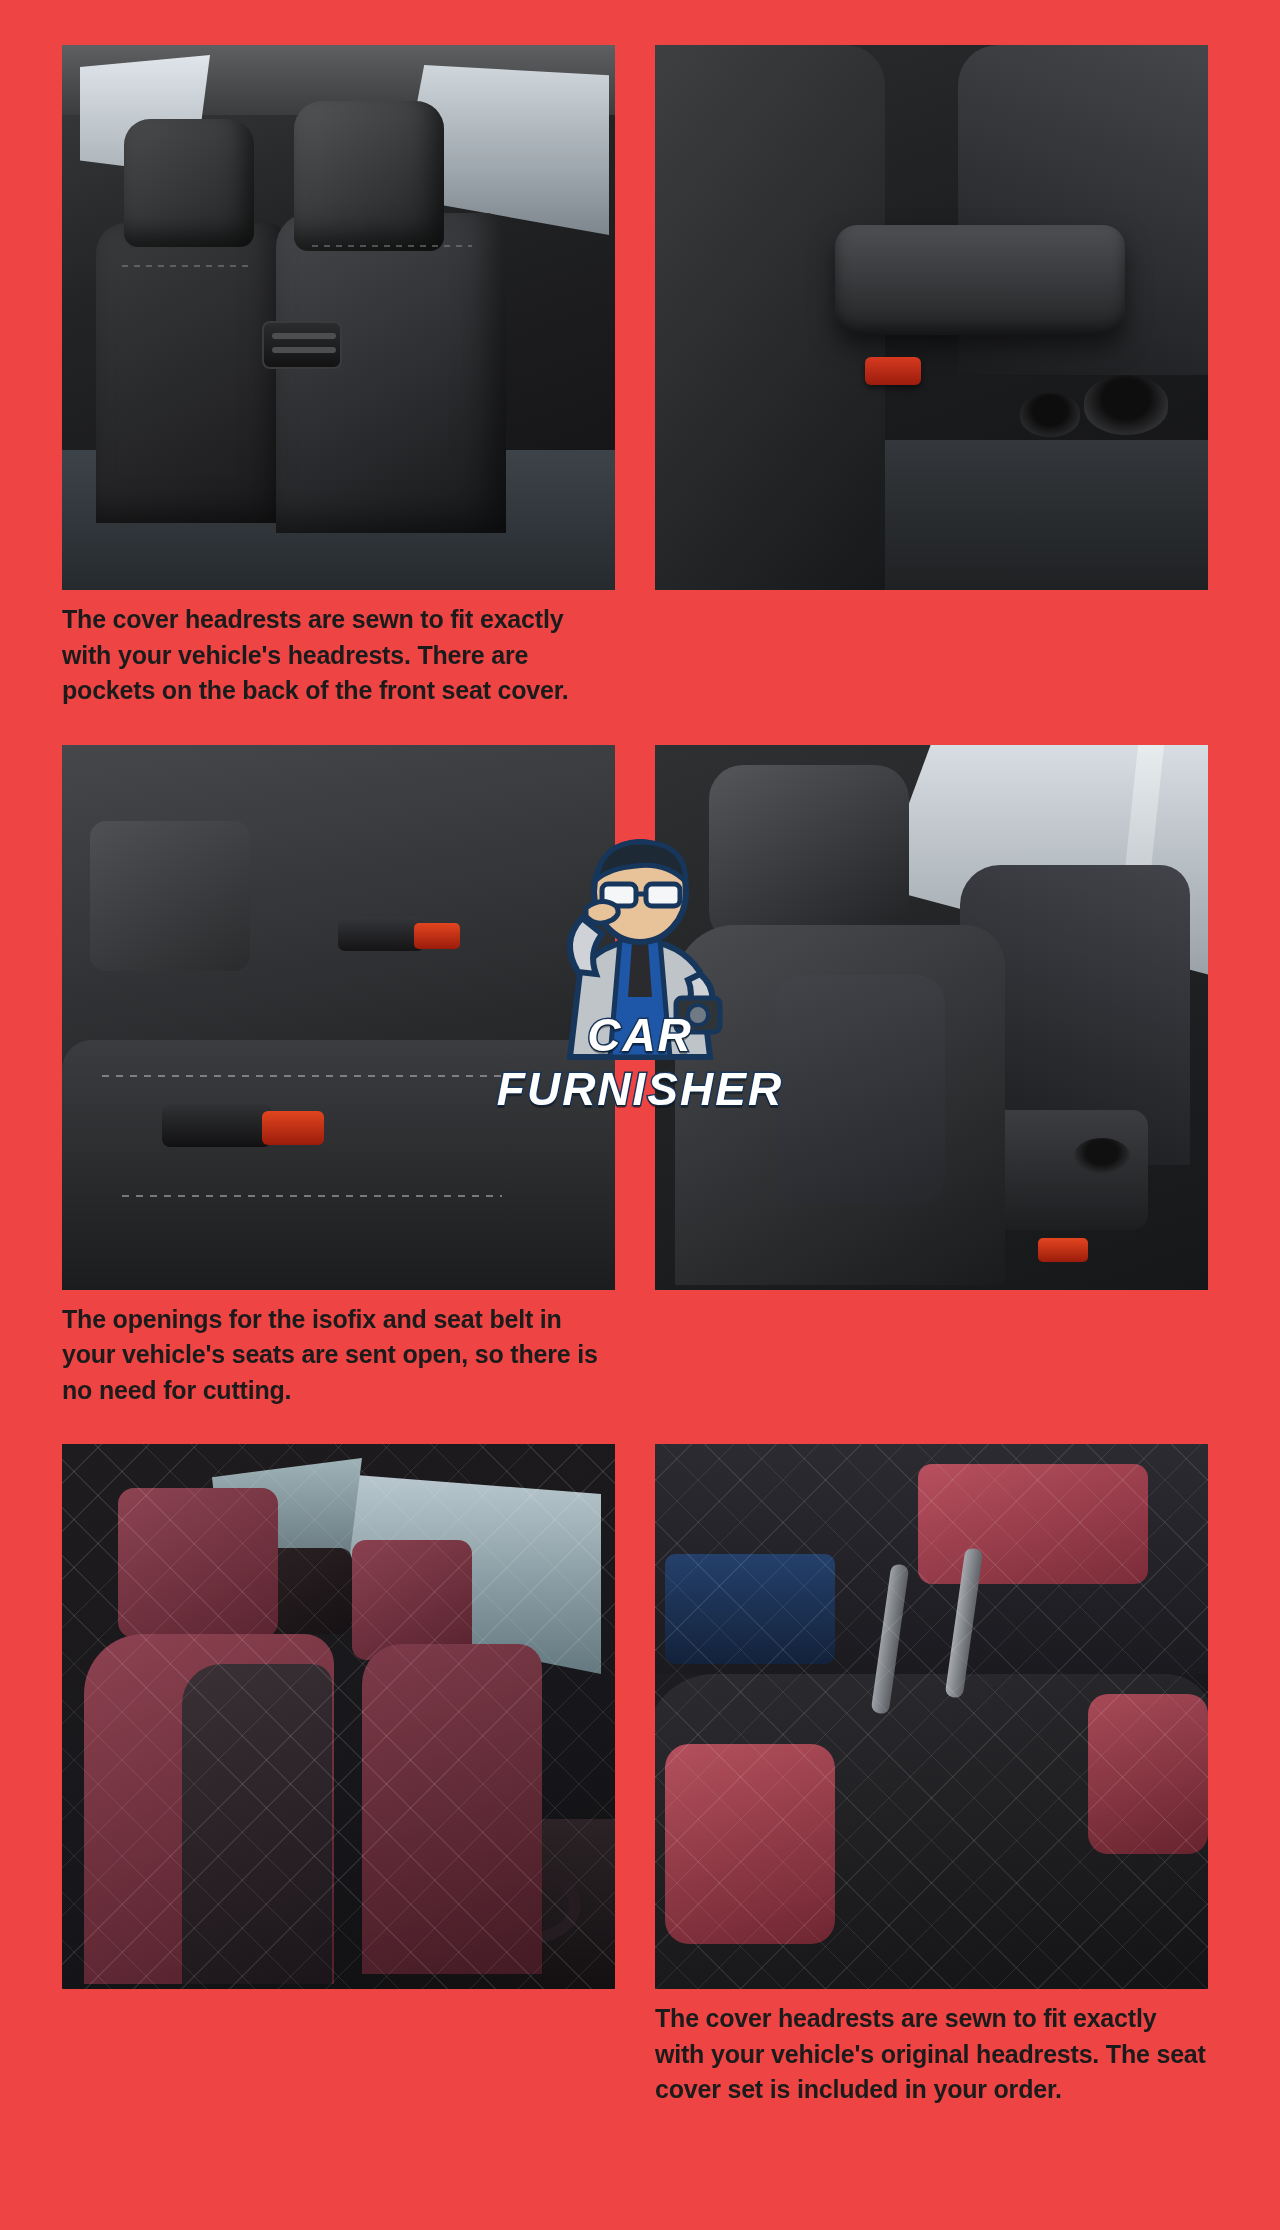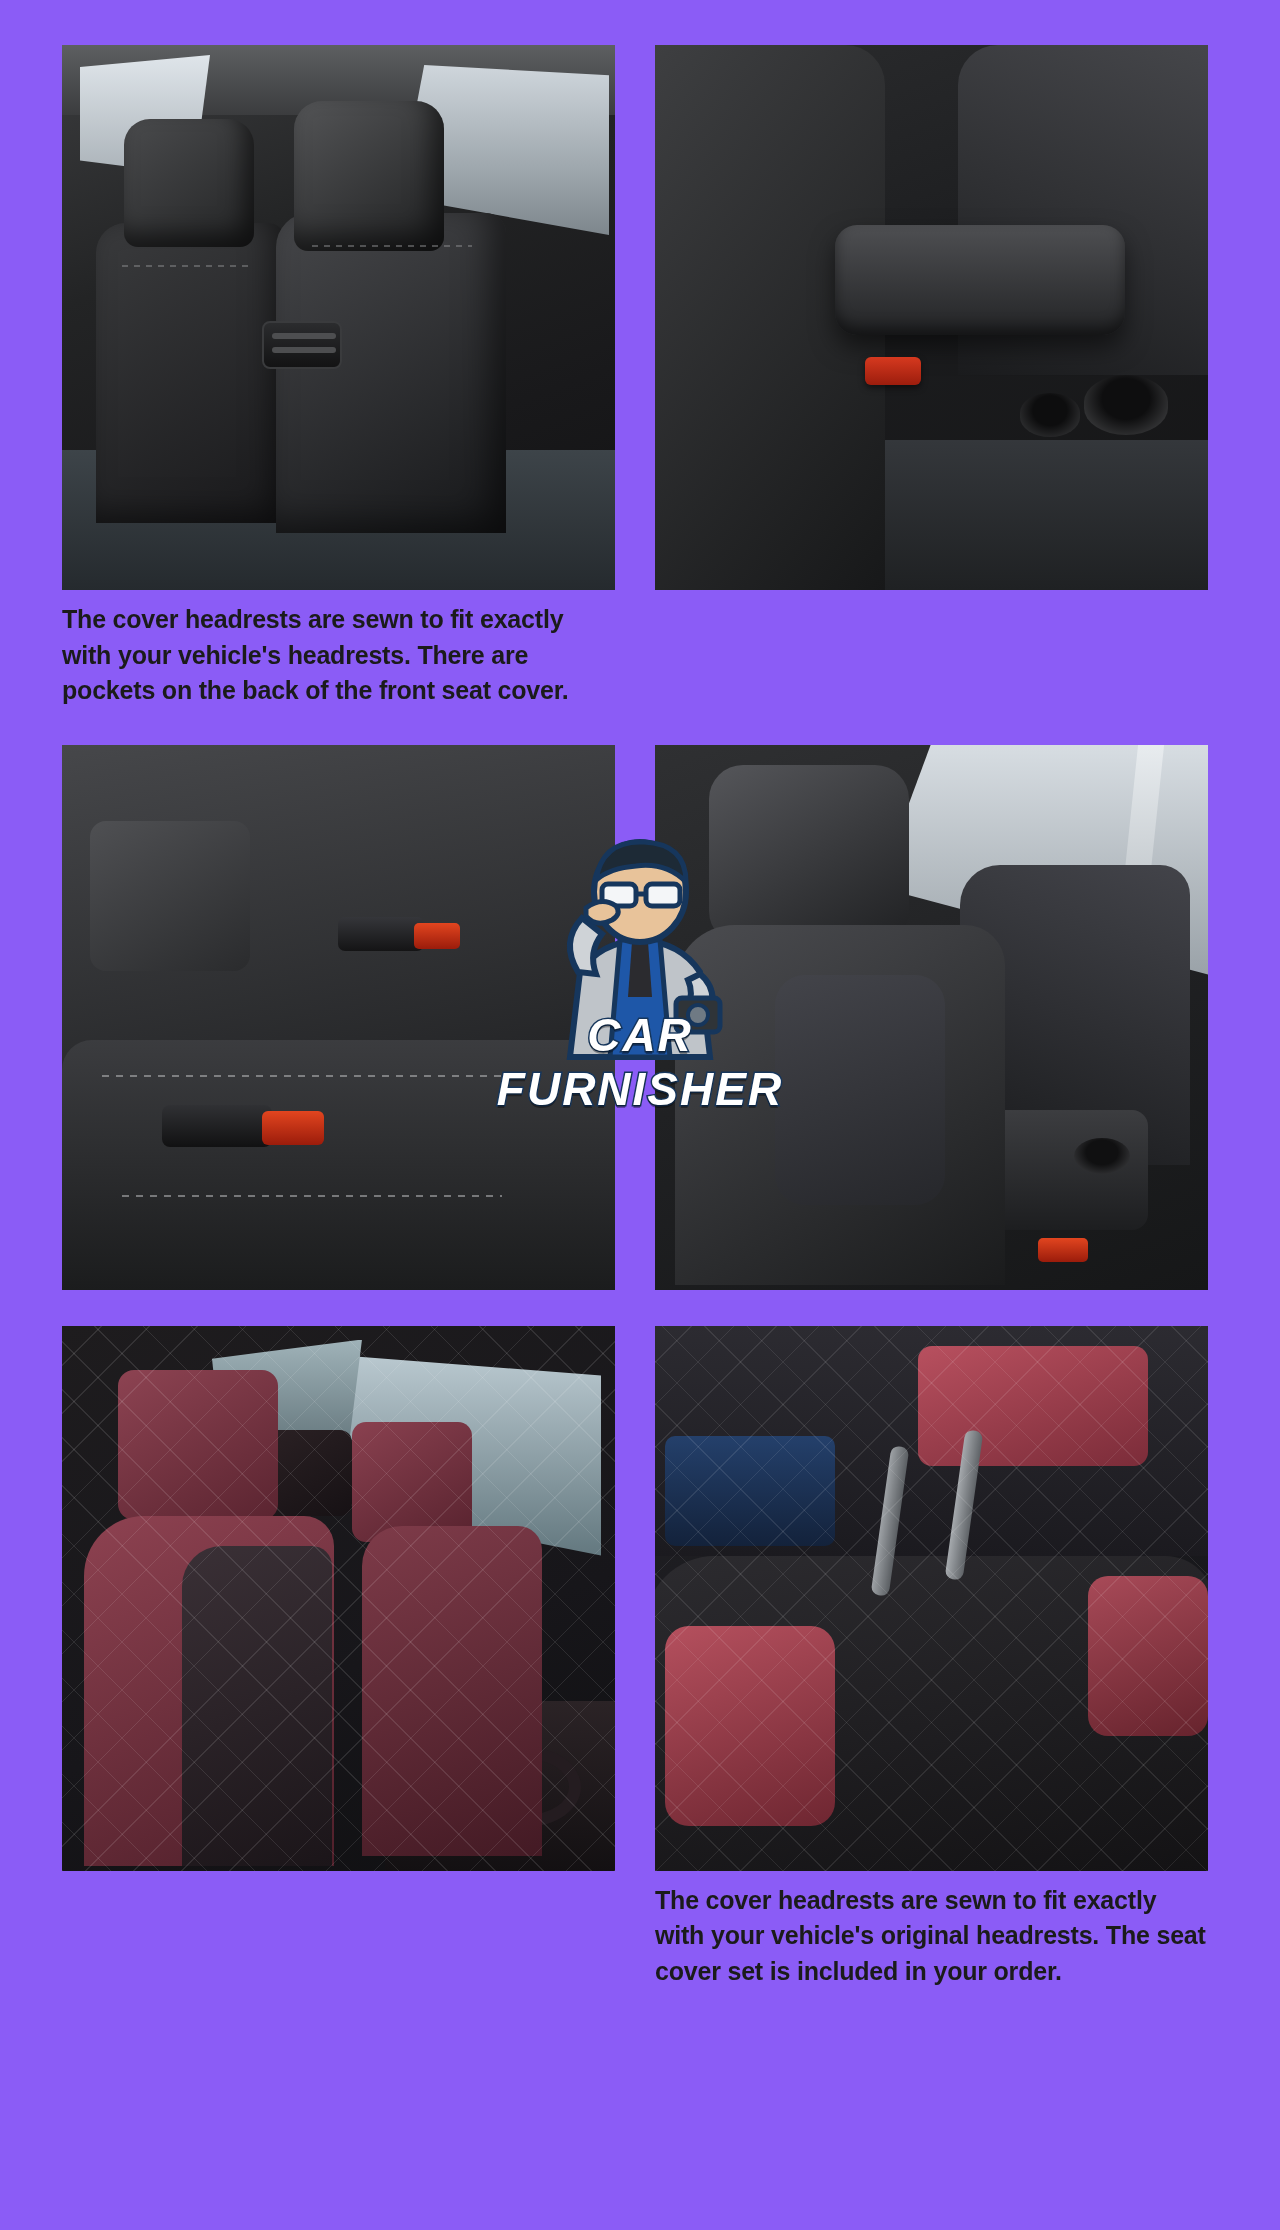--- a/index.html
+++ b/index.html
@@ -6,21 +6,21 @@
   html, body {
     margin: 0;
     padding: 0;
     width: 1280px;
     background: #f2f2f2;
     font-family: "Liberation Sans", sans-serif;
   }
   .page {
     width: 1280px;
     min-height: 2230px;
-    background: #8b5cf6;
+    background: #ef4444;
     position: relative;
     padding: 45px 62px 60px 62px;
   }
   .grid {
     display: grid;
     grid-template-columns: 553px 553px;
     column-gap: 40px;
     row-gap: 0px;
     position: relative;
   }
@@ -193,20 +193,21 @@
           <div class="pad"></div>
           <div class="seatpan"></div>
           <div class="belt2"></div>
           <div class="buck2"></div>
           <div class="belt1"></div>
           <div class="buck1"></div>
           <div class="stitchline" style="left:40px;top:330px;width:420px;"></div>
           <div class="stitchline" style="left:60px;top:450px;width:380px;"></div>
         </div>
       </div>
+      <div class="caption">The openings for the isofix and seat belt in your vehicle's seats are sent open, so there is no need for cutting.</div>
     </div>
 
     <div class="cell">
       <div class="photo">
         <div class="p4 ph" style="position:absolute;left:0;top:0;">
           <div class="window"></div>
           <div class="pillar"></div>
           <div class="rearseat"></div>
           <div class="console"></div>
           <div class="cupA"></div>

